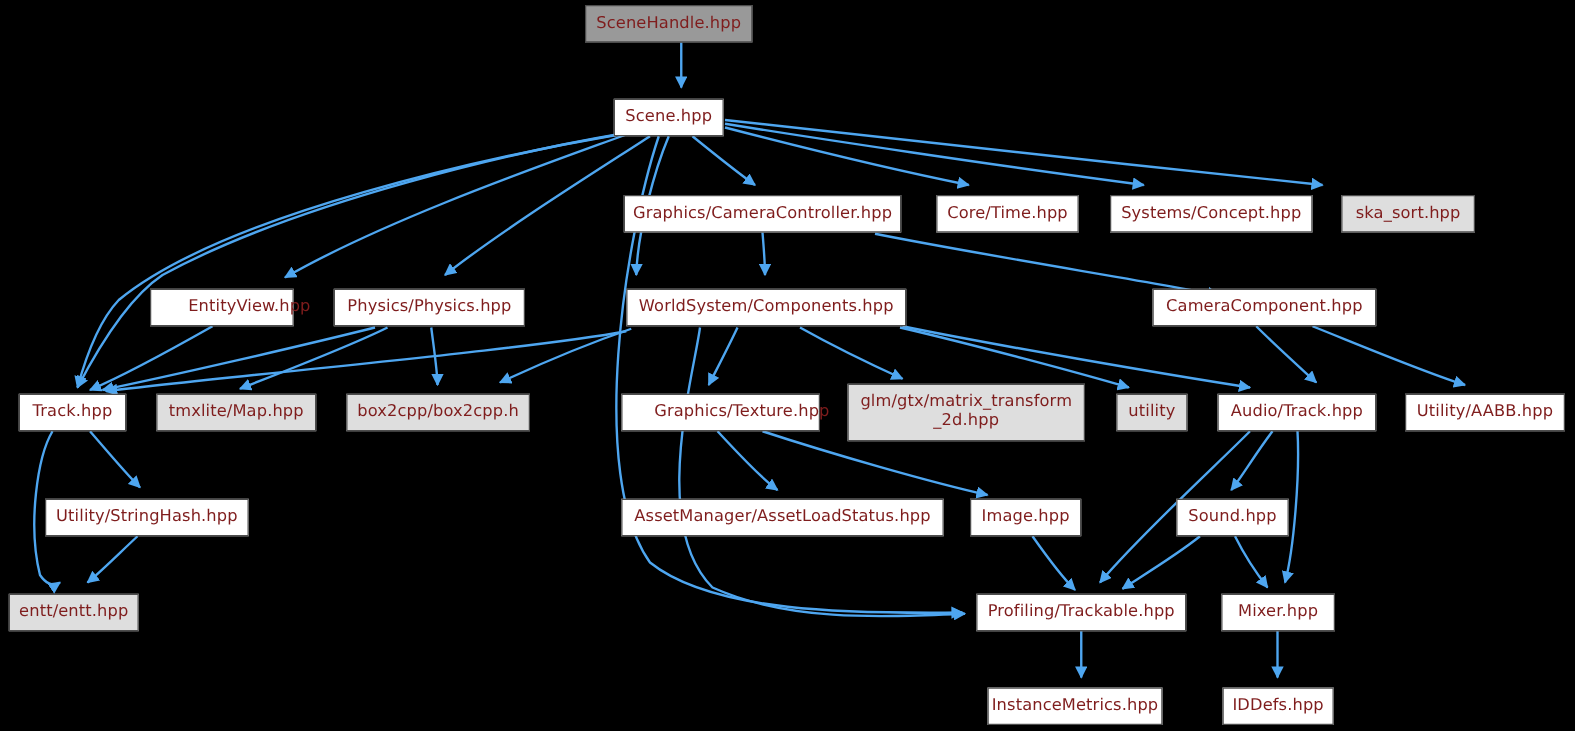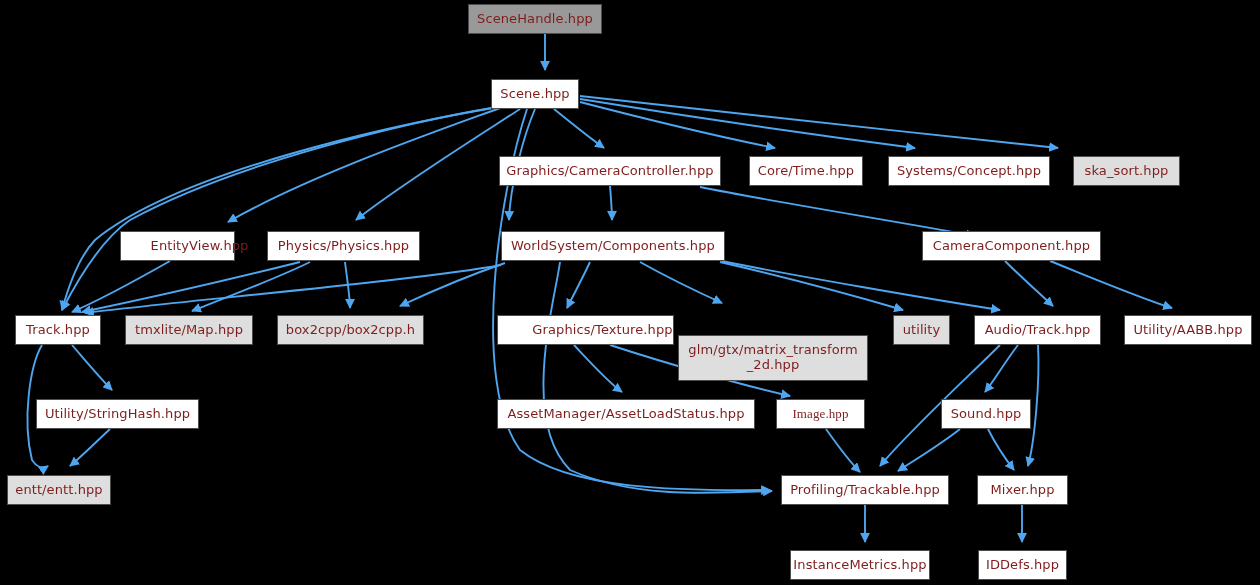--- a/index.html
+++ b/index.html
@@ -72,29 +72,29 @@
       <div class="node" style="left: 749px; top: 156px; width: 114px; height: 30px;">Core/Time.hpp</div>
       <div class="node" style="left: 888px; top: 156px; width: 162px; height: 30px;">Systems/Concept.hpp</div>
       <div class="node gray" style="left: 1073px; top: 156px; width: 107px; height: 30px;">ska_sort.hpp</div>
       <div class="node" style="left: 120px; top: 231px; width: 115px; height: 30px; padding-left: 44px;">EntityView.hpp</div>
       <div class="node" style="left: 267px; top: 231px; width: 153px; height: 30px;">Physics/Physics.hpp</div>
       <div class="node" style="left: 501px; top: 231px; width: 224px; height: 30px;">WorldSystem/Components.hpp</div>
       <div class="node" style="left: 922px; top: 231px; width: 179px; height: 30px;">CameraComponent.hpp</div>
       <div class="node" style="left: 15px; top: 315px; width: 86px; height: 30px;">Track.hpp</div>
       <div class="node gray" style="left: 125px; top: 315px; width: 128px; height: 30px;">tmxlite/Map.hpp</div>
       <div class="node gray" style="left: 277px; top: 315px; width: 147px; height: 30px;">box2cpp/box2cpp.h</div>
-      <div class="node" style="left: 497px; top: 315px; width: 177px; height: 30px; padding-left: 34px;">Graphics/Texture.hpp</div>
-      <div class="node gray" style="left: 678px; top: 307px; width: 190px; height: 46px; margin-top: 28px;">glm/gtx/matrix_transform
+      <div class="node" style="left: 497px; top: 315px; width: 159px; height: 30px; padding-left: 34px;">Graphics/Texture.hpp</div>
+      <div class="node gray" style="left: 678px; top: 307px; width: 190px; height: 46px;">glm/gtx/matrix_transform
 _2d.hpp</div>
       <div class="node gray" style="left: 893px; top: 315px; width: 57px; height: 30px;">utility</div>
       <div class="node" style="left: 974px; top: 315px; width: 127px; height: 30px;">Audio/Track.hpp</div>
       <div class="node" style="left: 1124px; top: 315px; width: 128px; height: 30px;">Utility/AABB.hpp</div>
       <div class="node" style="left: 36px; top: 399px; width: 163px; height: 30px;">Utility/StringHash.hpp</div>
       <div class="node" style="left: 497px; top: 399px; width: 258px; height: 30px;">AssetManager/AssetLoadStatus.hpp</div>
-      <div class="node" style="left: 776px; top: 399px; width: 89px; height: 30px; font-family: Liberation Serif, serif;">Image.hpp</div>
+      <div class="node" style="left: 776px; top: 399px; width: 89px; height: 30px;">Image.hpp</div>
       <div class="node" style="left: 941px; top: 399px; width: 90px; height: 30px;">Sound.hpp</div>
       <div class="node gray" style="left: 7px; top: 475px; width: 104px; height: 30px;">entt/entt.hpp</div>
       <div class="node" style="left: 781px; top: 475px; width: 168px; height: 30px;">Profiling/Trackable.hpp</div>
       <div class="node" style="left: 977px; top: 475px; width: 91px; height: 30px;">Mixer.hpp</div>
       <div class="node" style="left: 790px; top: 550px; width: 140px; height: 30px;">InstanceMetrics.hpp</div>
       <div class="node" style="left: 978px; top: 550px; width: 89px; height: 30px;">IDDefs.hpp</div>
     </div>
 </div>
 
 </body></html>

